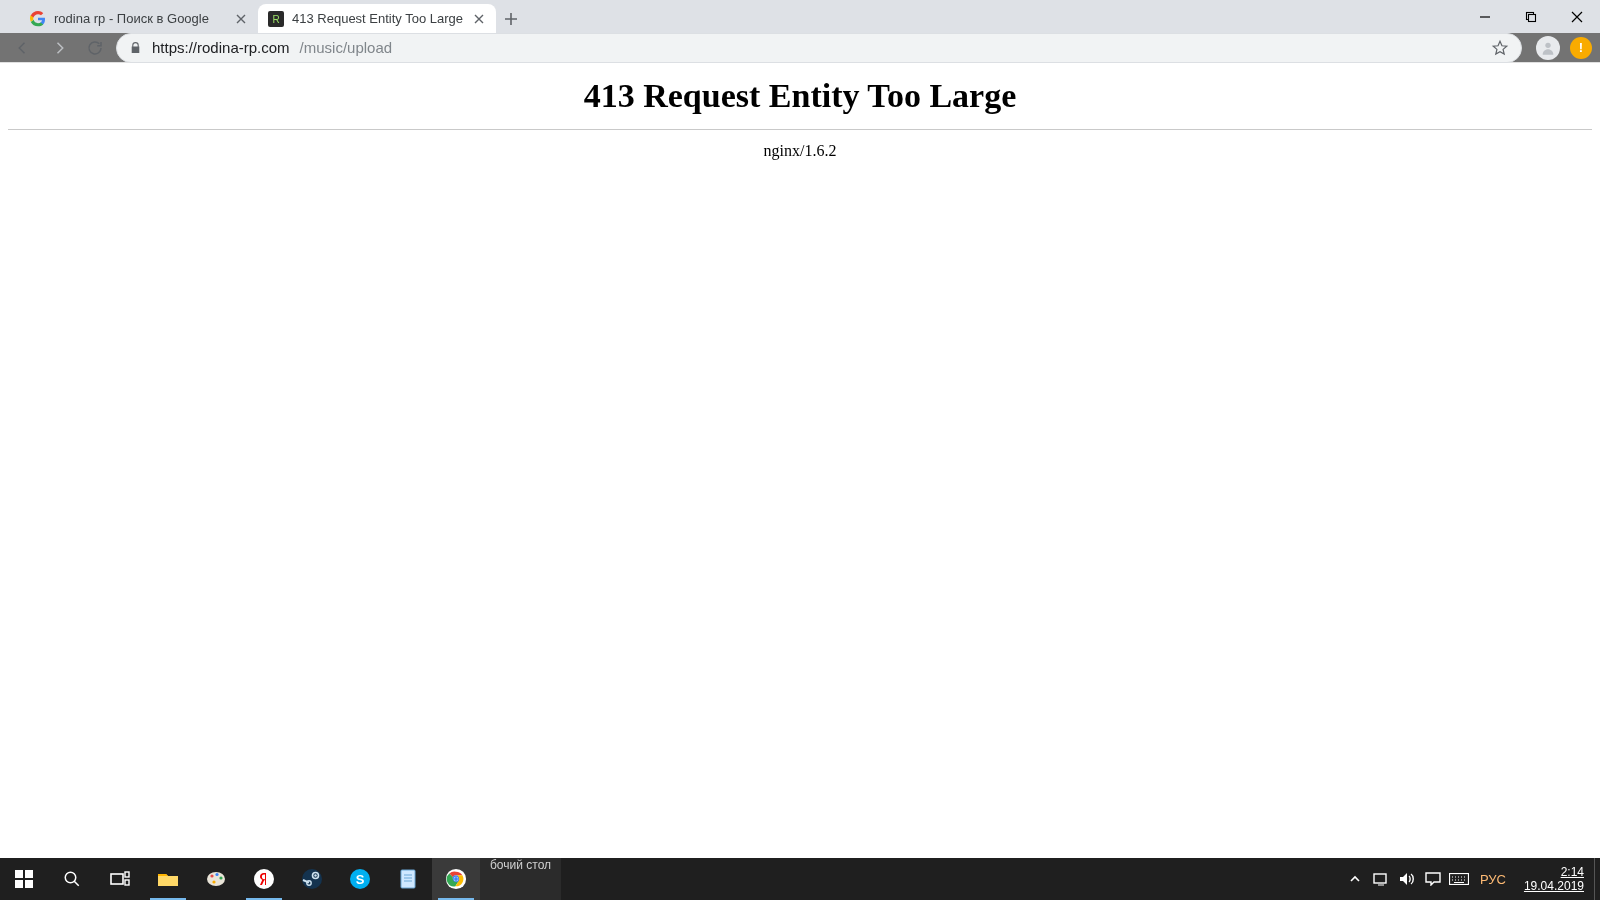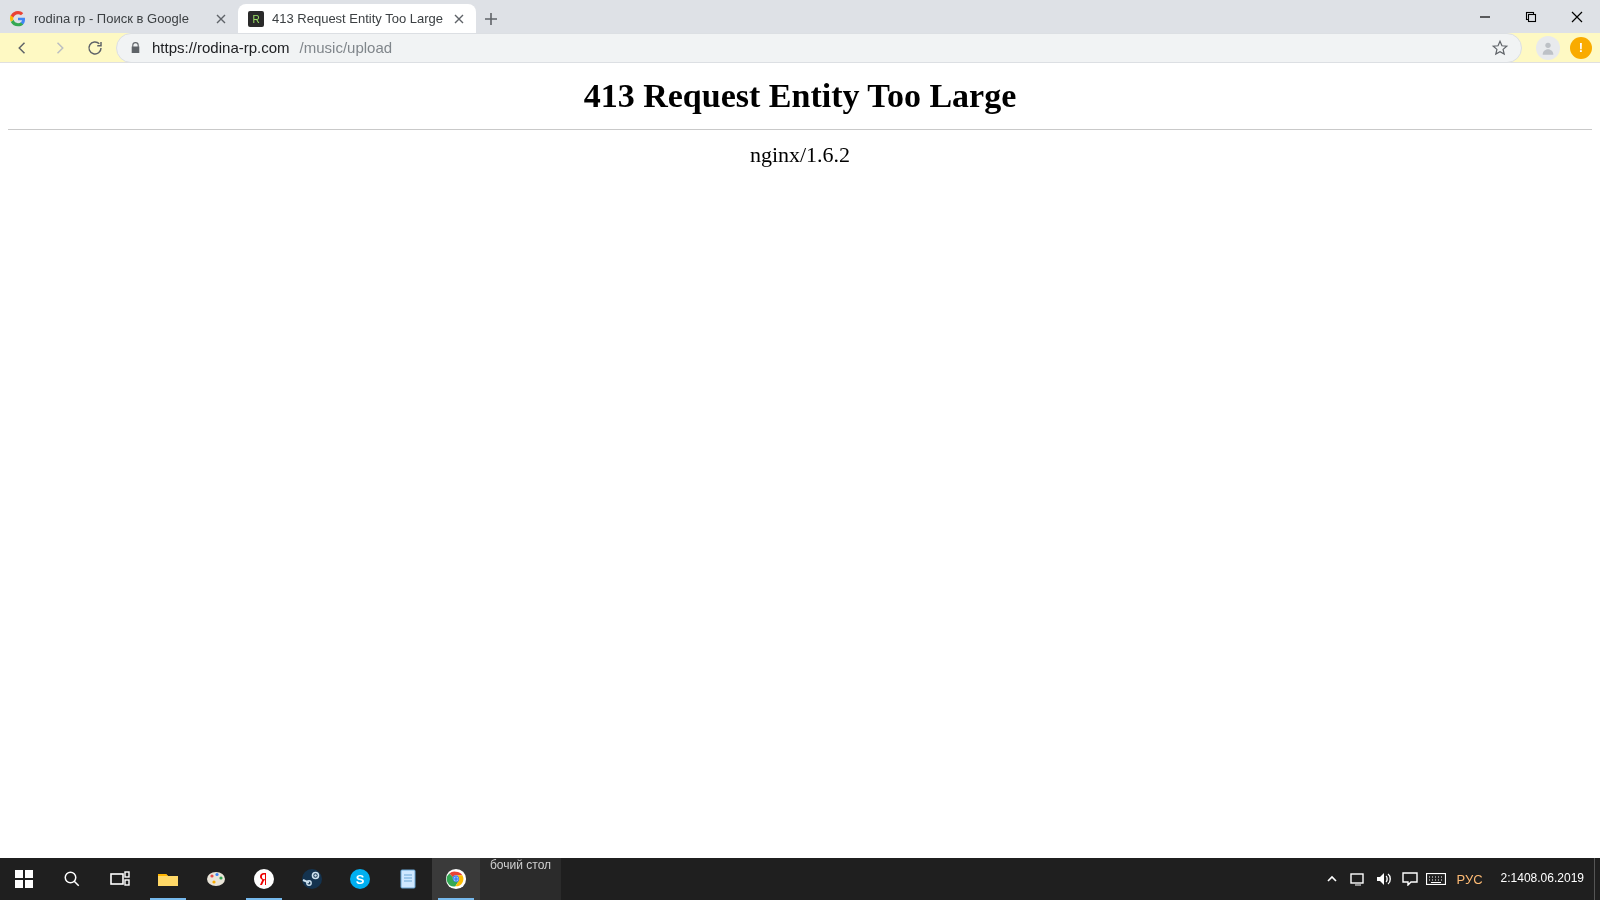--- a/index.html
+++ b/index.html
@@ -11,21 +11,21 @@
     overflow: hidden;
     position: relative;
   }
 
   
   .tabstrip {
     height: 33px;
     background: #dee1e6;
     display: flex;
     align-items: flex-end;
-    padding-left: 0;
+    padding-left: 20px;
     position: relative;
   }
   .tab {
     height: 29px;
     width: 238px;
     border-top-left-radius: 8px;
     border-top-right-radius: 8px;
     display: flex;
     align-items: center;
     padding: 0 10px;
@@ -47,21 +47,21 @@
     display: flex;
   }
   .win-btn {
     width: 46px; height: 33px;
     display:flex; align-items:center; justify-content:center;
     color:#333;
   }
 
   .toolbar {
     height: 30px;
-    background: #fef9c3;
+    background: #737373;
     border-bottom: 1px solid #e0e0e0;
     display: flex;
     align-items: center;
     padding: 0 8px;
     gap: 6px;
   }
   .nav-btn {
     width: 30px; height: 30px; border-radius: 15px;
     display:flex; align-items:center; justify-content:center;
     color:#5f6368;
@@ -106,21 +106,21 @@
     color: #000;
     margin-bottom: 14px;
   }
   .page hr {
     border: none;
     border-top: 1px solid #c9c9c9;
     margin: 0 8px 12px 8px;
   }
   .page .server {
     font-family: "Times New Roman", Times, serif;
-    font-size: 22px;
+    font-size: 16px;
     color: #000;
   }
 
   
   .taskbar {
     position: absolute;
     left: 0; right: 0; bottom: 0;
     height: 42px;
     background: #1f1f1f;
     display: flex;
@@ -147,23 +147,23 @@
   }
   .tray-icon {
     width: 26px; height:42px; display:flex; align-items:center; justify-content:center;
     color:#e6e6e6; font-size:14px;
   }
   .lang {
     padding: 0 8px; font-size:13px; color:#fdba74; height:42px;
     display:flex; align-items:center;
   }
   .clock {
-    padding: 15px 10px; height:42px;
-    display:flex; flex-direction:row; align-items:flex-end; justify-content:center;
-    font-size:12px; line-height:14px; color:#fff;
+    padding: 0 10px; height:42px;
+    display:flex; flex-direction:column; align-items:flex-end; justify-content:center;
+    font-size:12px; line-height:14px; color:#fff;text-decoration:underline;
   }
   .show-desktop { width:6px; height:42px; border-left:1px solid #555; }
 
   
   svg { display:block; }
 </style>
 </head>
 <body>
 
 <div class="tabstrip">
@@ -383,17 +383,17 @@
       <svg width="20" height="12" viewBox="0 0 20 12">
           <rect x="0.5" y="0.5" width="19" height="11" fill="none" stroke="#fff" stroke-width="1.2"></rect>
           <path stroke="#fff" d="M3 4h1M6 4h1M9 4h1M12 4h1M15 4h1M3 7h1M6 7h1M9 7h1M12 7h1M15 7h1M5 9.5h10"></path>
         </svg>
     </div>
     <div class="lang">
       <span>РУС</span>
     </div>
     <div class="clock">
       <span>2:14</span>
-      <span>08.06.2019</span>
+      <span>19.04.2019</span>
     </div>
     <div class="show-desktop"></div>
   </div>
 </div>
 
 </body></html>

